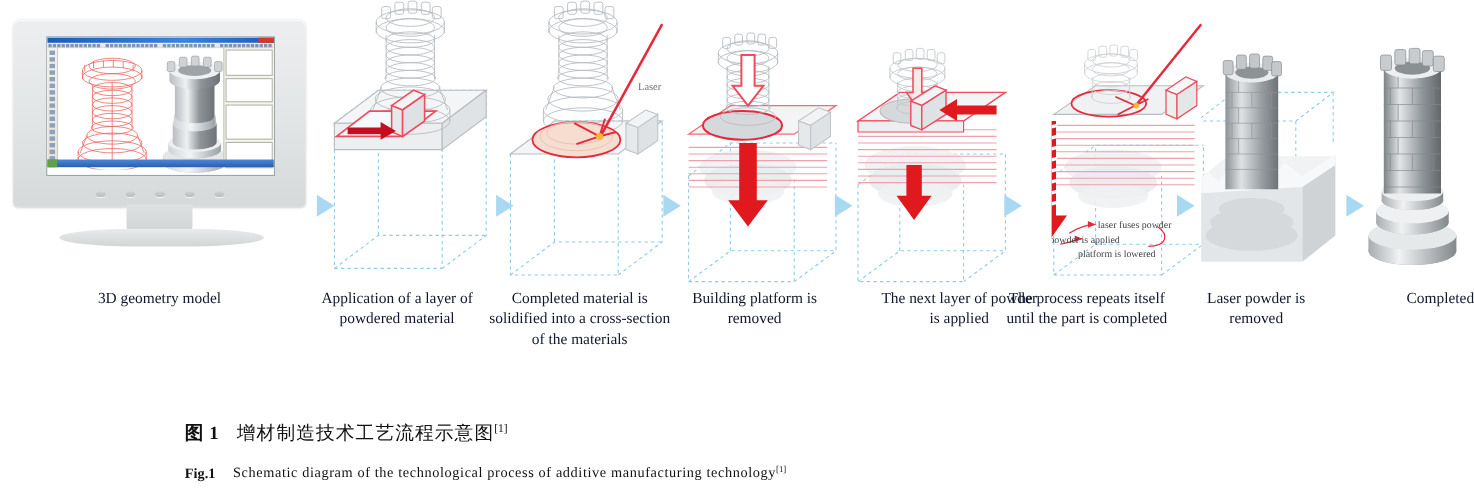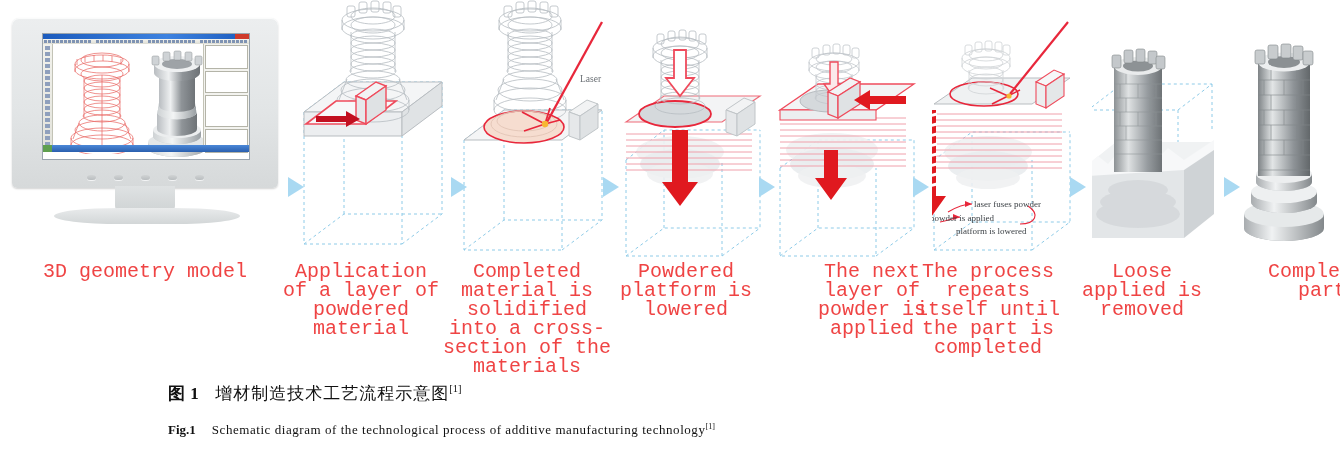--- a/index.html
+++ b/index.html
@@ -55,35 +55,35 @@
   
   .cad-wire,.cad-solid{position:absolute;top:6px;}
   .cad-wire{left:14px;width:70px;height:104px;}
   .cad-solid{left:92px;width:64px;height:108px;}
 
   
   #p-1{left:290px;width:164px;}
   #p-2{left:452px;width:164px;}
   #p-3{left:622px;width:150px;}
   #p-4{left:778px;width:152px;}
-  #p-5{left:932px;width:152px;}
+  #p-5{left:956px;width:152px;}
   #p-6{left:1092px;width:136px;}
   #p-7{left:1232px;width:104px;}
   .panel svg{display:block;}
 
   
   .chev{position:absolute;top:175px;width:20px;height:24px;}
   .chev svg{display:block;}
 
   
   .captions{position:absolute;left:0;top:262px;width:1340px;height:110px;}
   .cap{
     position:absolute;top:0;text-align:center;
-    font-family:Liberation Mono, monospace;
-    font-size:20px;line-height:19px;color:#ef4444;
+    font-family:Liberation Serif, serif;
+    font-size:14px;line-height:19px;color:#0f172a;
   }
   #c-0{left:10px;width:270px;}
   #c-1{left:282px;width:158px;}
   #c-2{left:440px;width:174px;}
   #c-3{left:616px;width:140px;}
   #c-4{left:796px;width:152px;}
   #c-5{left:908px;width:160px;}
   #c-6{left:1072px;width:140px;}
   #c-7{left:1264px;width:116px;}
 
@@ -632,24 +632,24 @@
       <svg viewBox="0 0 20 24">
           <path d="M2 2 L18 12 L2 22 Z" fill="#a9d9f2"></path>
         </svg>
       </div>
   </div>
 
   <div class="captions">
     <div class="cap" id="c-0">3D geometry model</div>
     <div class="cap" id="c-1">Application of a layer of powdered material</div>
     <div class="cap" id="c-2">Completed material is solidified into a cross-section of the materials</div>
-    <div class="cap" id="c-3">Powdered platform is lowered</div>
+    <div class="cap" id="c-3">Building platform is removed</div>
     <div class="cap" id="c-4">The next layer of powder is applied</div>
     <div class="cap" id="c-5">The process repeats itself until the part is completed</div>
-    <div class="cap" id="c-6">Loose applied is removed</div>
+    <div class="cap" id="c-6">Laser powder is removed</div>
     <div class="cap" id="c-7">Completed part</div>
   </div>
 
   <div class="figcaps">
     <div class="figline" id="figline-cn">
       <span class="lbl">图 1</span><span class="txt">增材制造技术工艺流程示意图</span><sup>[1]</sup>
     </div>
     <div class="figline" id="figline-en">
       <span class="lbl">Fig.1</span><span class="txt">Schematic diagram of the technological process of additive manufacturing technology</span><sup>[1]</sup>
     </div>

